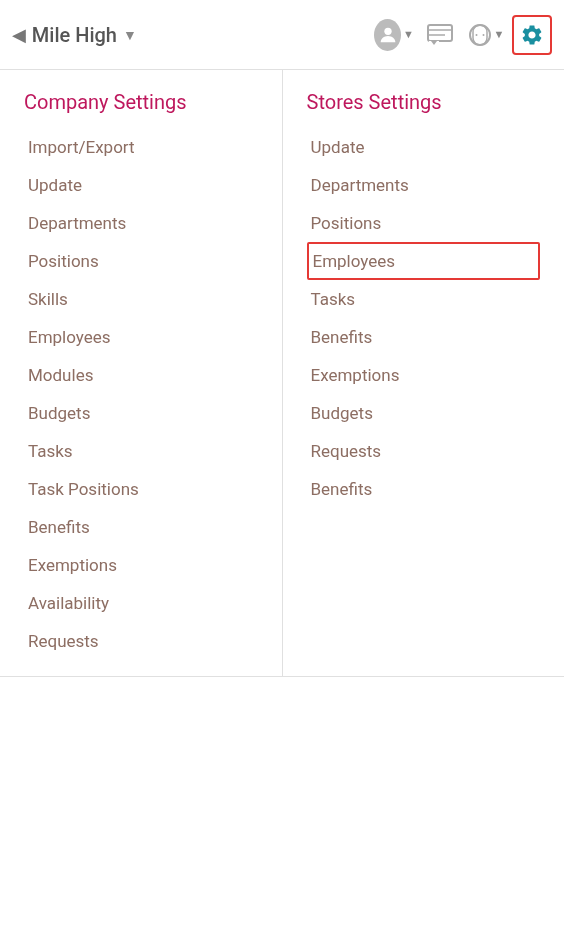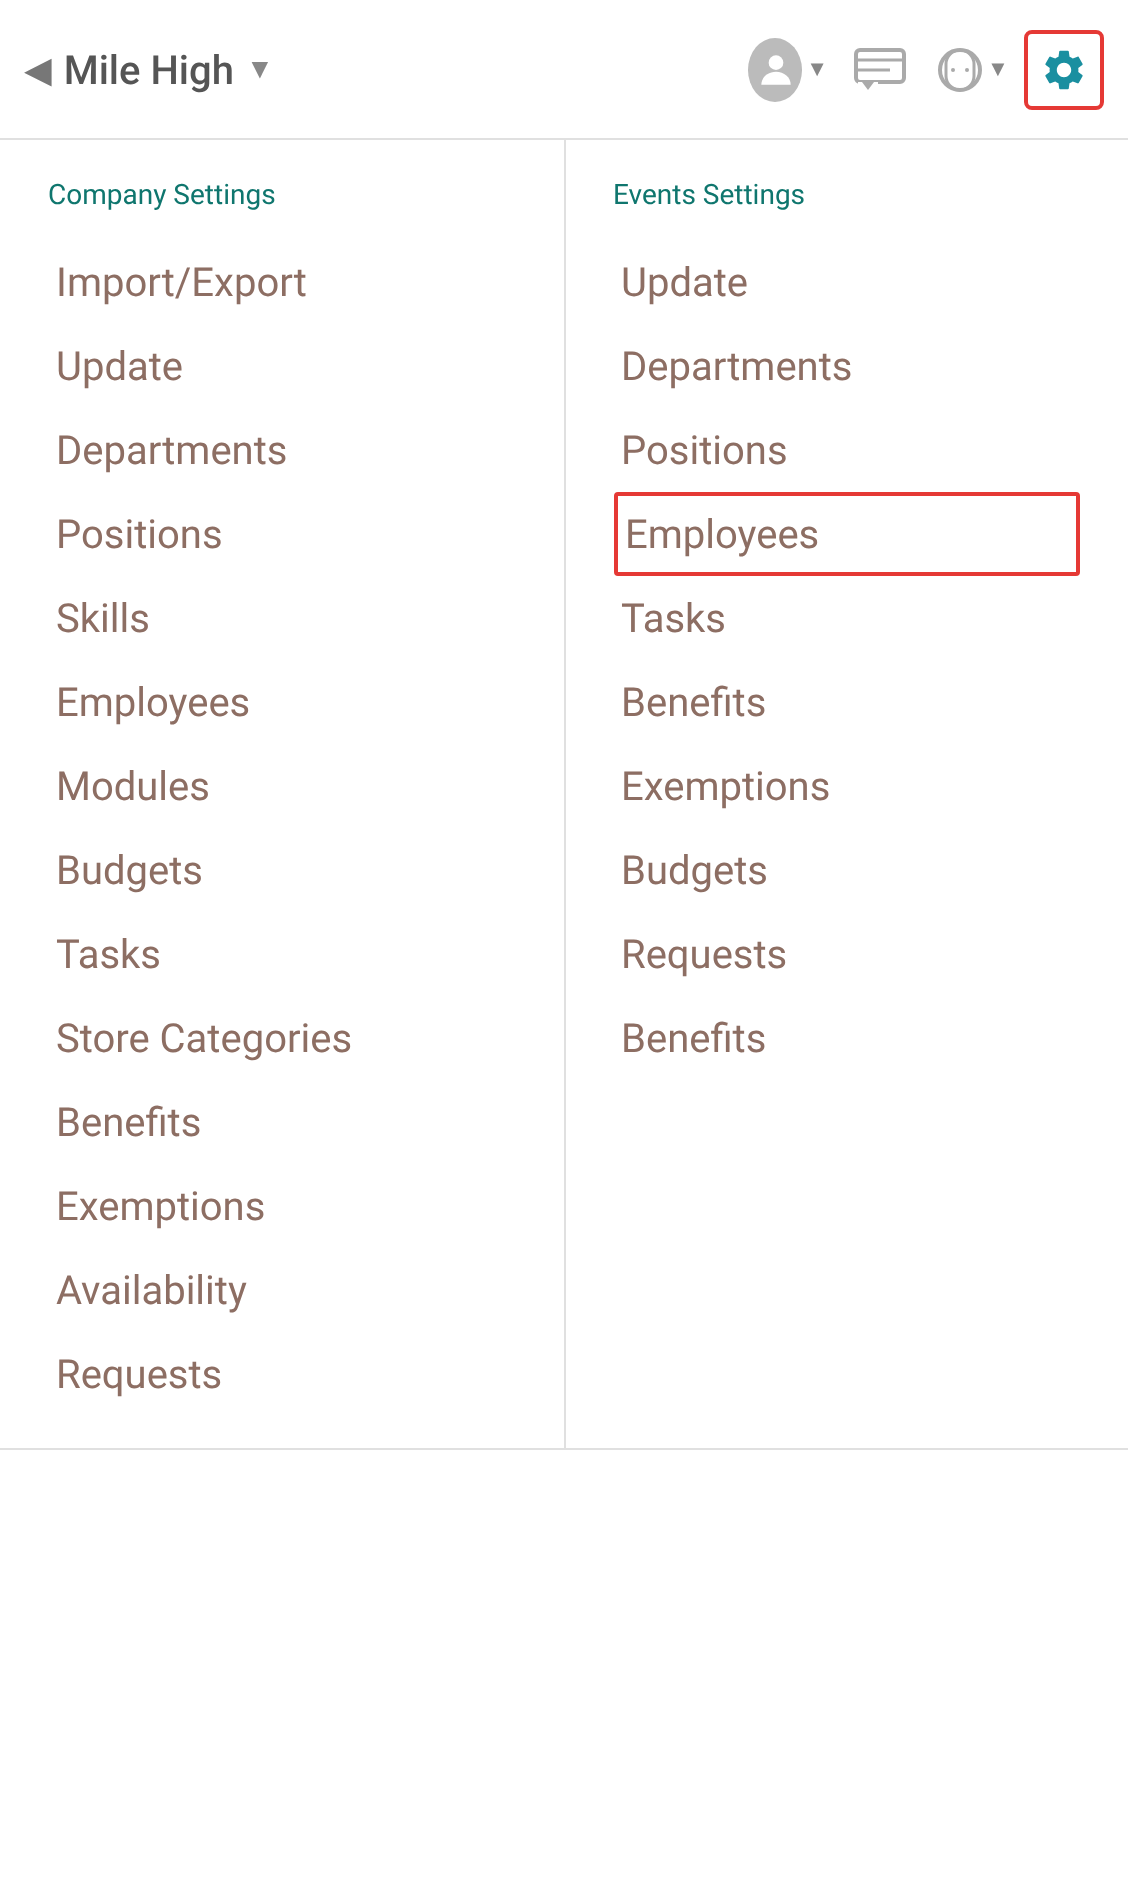--- a/index.html
+++ b/index.html
@@ -73,30 +73,30 @@
       padding: 8px 8px 16px 8px;
     }
     .menu-column:first-child {
       border-right: 1px solid #e0e0e0;
       padding-right: 24px;
     }
     .menu-column:last-child {
       padding-left: 24px;
     }
     .menu-section-title {
-      font-size: 14px;
-      color: #0f766e;
+      font-size: 20px;
+      color: #be185d;
       font-weight: 400;
       padding: 12px 0 10px 0;
       margin-bottom: 4px;
     }
     .menu-item {
       display: block;
       padding: 9px 4px;
-      font-size: 20px;
+      font-size: 17px;
       color: #8d6e63;
       cursor: pointer;
       text-decoration: none;
       border-radius: 2px;
     }
     .menu-item.highlighted {
       border: 2px solid #e53935;
       padding: 7px 4px;
       border-radius: 2px;
     }
@@ -193,30 +193,30 @@
     <div id="company-items">
         <a href="#" class="menu-item">Import/Export</a>
         <a href="#" class="menu-item">Update</a>
         <a href="#" class="menu-item">Departments</a>
         <a href="#" class="menu-item">Positions</a>
         <a href="#" class="menu-item">Skills</a>
         <a href="#" class="menu-item">Employees</a>
         <a href="#" class="menu-item">Modules</a>
         <a href="#" class="menu-item">Budgets</a>
         <a href="#" class="menu-item">Tasks</a>
-        <a href="#" class="menu-item">Store Categories</a>
+        <a href="#" class="menu-item">Task Positions</a>
         <a href="#" class="menu-item">Benefits</a>
         <a href="#" class="menu-item">Exemptions</a>
         <a href="#" class="menu-item">Availability</a>
         <a href="#" class="menu-item">Requests</a>
       </div>
   </div>
 
   <div class="menu-column">
-    <div class="menu-section-title">Events Settings</div>
+    <div class="menu-section-title">Stores Settings</div>
     <div id="store-items">
         <a href="#" class="menu-item">Update</a>
         <a href="#" class="menu-item">Departments</a>
         <a href="#" class="menu-item">Positions</a>
         <a href="#" class="menu-item highlighted">Employees</a>
         <a href="#" class="menu-item">Tasks</a>
         <a href="#" class="menu-item">Benefits</a>
         <a href="#" class="menu-item">Exemptions</a>
         <a href="#" class="menu-item">Budgets</a>
         <a href="#" class="menu-item">Requests</a>

